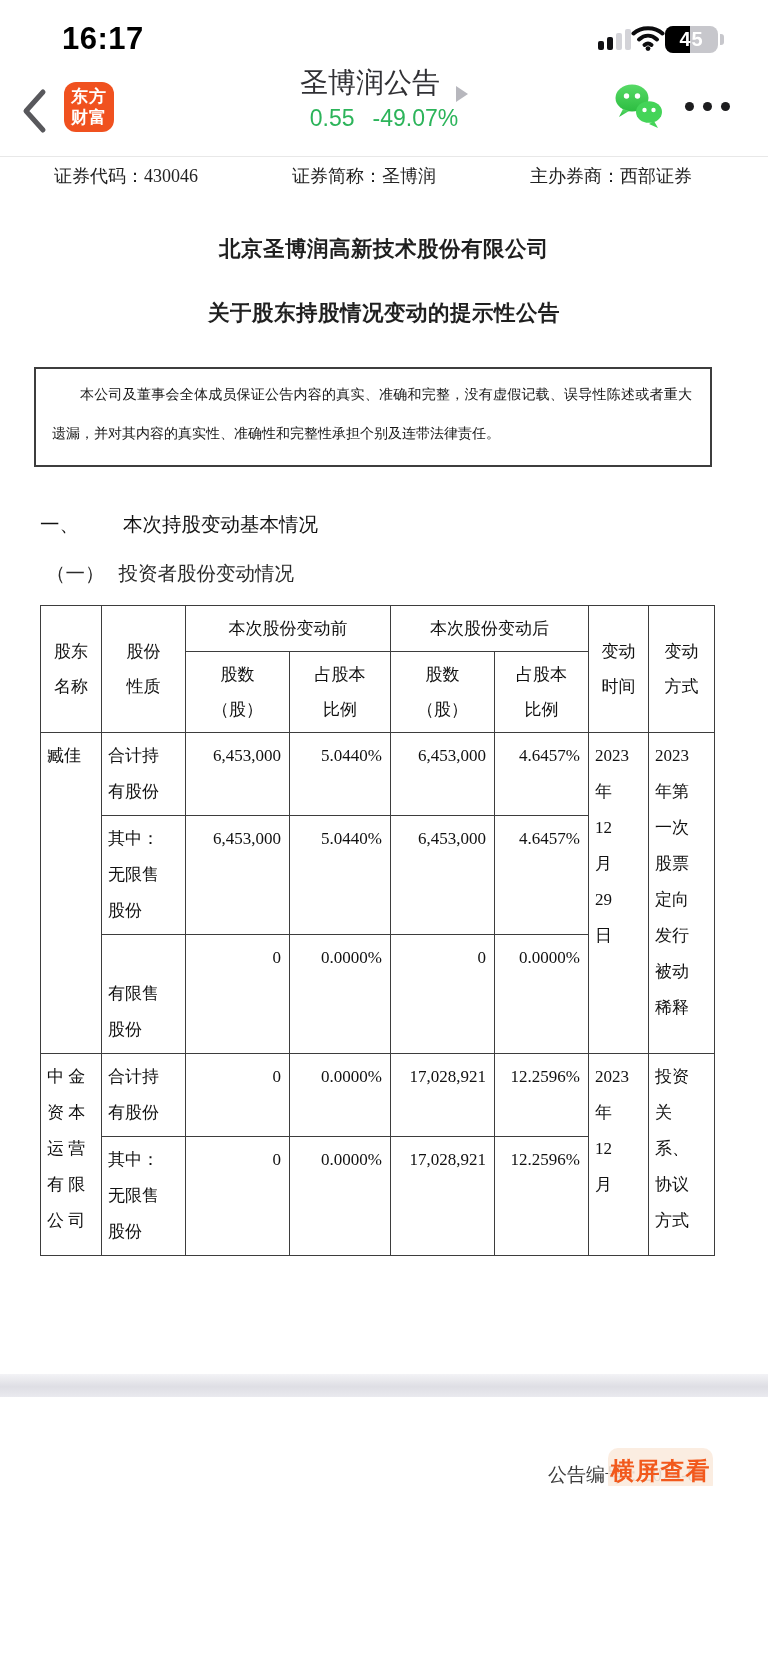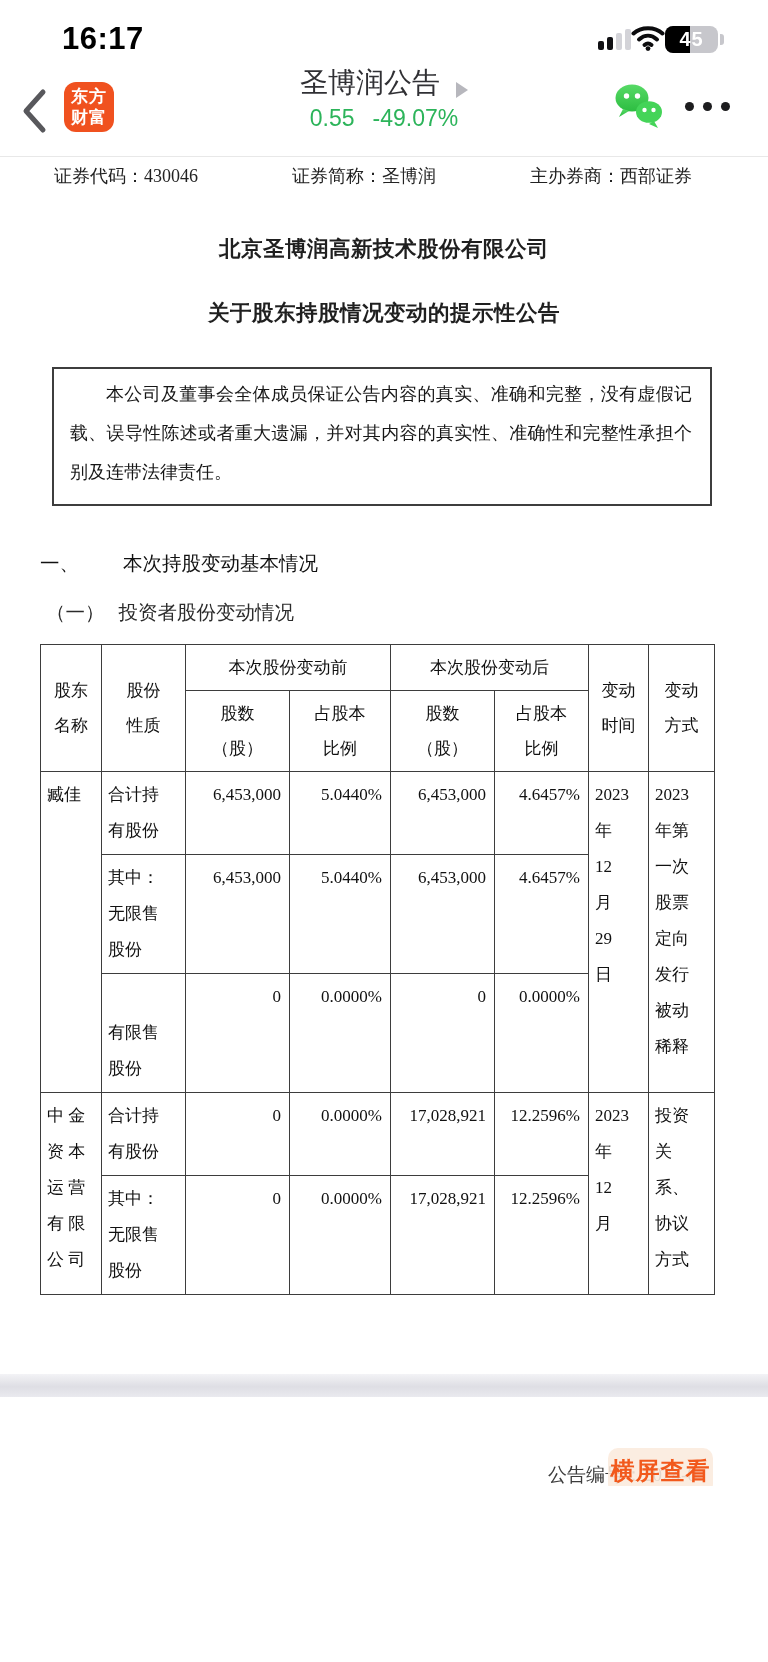--- a/index.html
+++ b/index.html
@@ -28,38 +28,38 @@
   .battery-nub { width:4px; height:11px; margin-left:2px; border-radius:0 3px 3px 0; background:#c7c7cc; }
 
   
   .app-header { position:absolute; top:62px; left:0; width:768px; height:95px; background:#fff;
     border-bottom:1px solid #e8e8e8; }
   .back-btn { position:absolute; left:20px; top:26px; width:30px; height:46px; }
   .app-logo { position:absolute; left:64px; top:20px; width:50px; height:50px; border-radius:12px;
     background:#f0511f; color:#fff; display:flex; flex-direction:column; align-items:center; justify-content:center;
     font-size:17px; font-weight:bold; line-height:21px; letter-spacing:1px; }
   .header-center { position:absolute; left:184px; width:400px; top:2px; text-align:center; }
-  .header-title-row { position:relative; display:flex; justify-content:center; align-items:center; }
+  .header-title-row { position:relative; display:flex; justify-content:center; align-items:flex-end; }
   .header-title { font-size:28px; color:#303034; font-weight:500; }
   .title-caret { width:0; height:0; border-left:12px solid #b7b7bd; border-top:8px solid transparent;
     border-bottom:8px solid transparent; margin-left:16px; margin-top:14px; }
   .header-quote { margin-top:3px; font-size:23px; color:#2cb45a; display:flex; justify-content:center; gap:18px; }
   .wechat-btn { position:absolute; right:102px; top:20px; }
   .more-btn { position:absolute; right:38px; top:40px; display:flex; gap:9px; }
   .more-btn i { width:9px; height:9px; border-radius:50%; background:#1d1d1f; }
 
   
   .doc { position:absolute; top:158px; left:0; width:768px;
     font-family:"Liberation Serif","DejaVu Serif",serif; color:#1f1f1f; }
   .info-row { display:flex; justify-content:space-between; padding:6px 76px 0 54px; font-size:18px; color:#222;gap:28px; }
   .doc-title { text-align:center; font-weight:bold; font-size:21.5px; letter-spacing:.5px; }
   .doc-title.t1 { margin-top:46px; }
   .doc-title.t2 { margin-top:35px; }
-  .disclaimer-box { margin:40px 56px 0 52px; border:2px solid #3d3d3d; padding:6px 18px 12px 16px;
-    font-size:18px; line-height:39px; text-align:justify; text-indent:2em; color:#161616; }
+  .disclaimer-box { margin:40px 56px 0 34px; border:2px solid #3d3d3d; padding:6px 18px 12px 16px;
+    font-size:14px; line-height:39px; text-align:justify; text-indent:2em; color:#161616; }
   .sec-heading { margin:44px 0 0 40px; font-size:19.5px; font-weight:normal; color:#111; }
   .sec-no { margin-right:44px; }
   .sub-heading { margin:22px 0 0 46px; font-size:19.5px; color:#2b2b2b; }
   .sub-no { margin-right:14px; }
 
   
   table.holding { margin:18px 0 0 40px; border-collapse:collapse; table-layout:fixed; width:674px;
     font-size:17px; color:#111; }
   table.holding th, table.holding td { border:1px solid #3d3d3d; font-weight:normal; }
   table.holding thead th { text-align:center; vertical-align:middle; line-height:35px; padding:5px 2px; }

